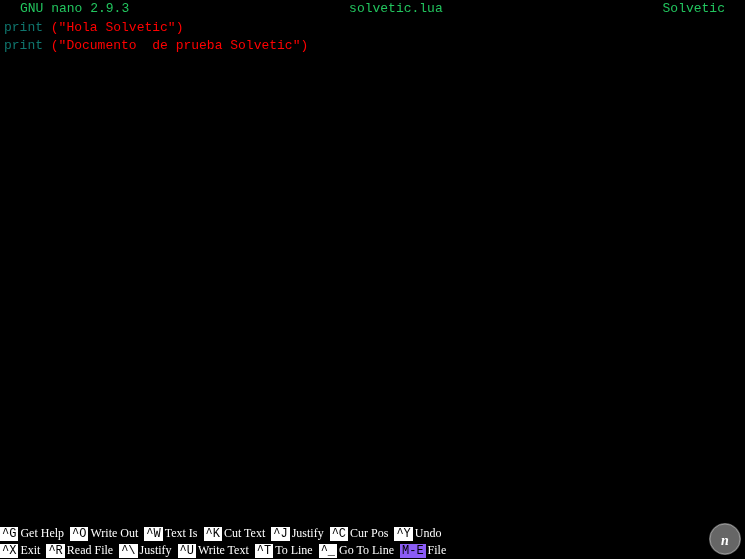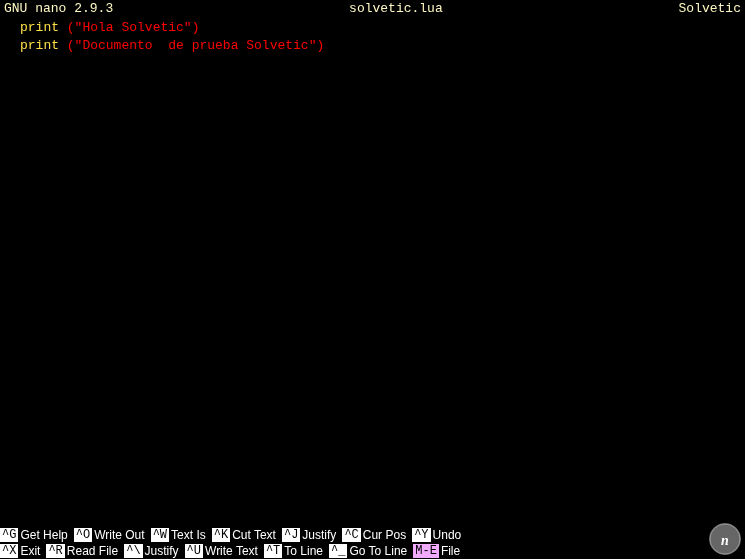--- a/index.html
+++ b/index.html
@@ -13,40 +13,40 @@
       overflow: hidden;
       display: flex;
       flex-direction: column;
     }
 
     
     #top-bar {
       display: flex;
       justify-content: space-between;
       background: #000;
-      color: #fef9c3;
-      padding: 1px 4px;
+      color: #22c55e;
+      padding: 1px 20px;
       flex-shrink: 0;
     }
 
     
     #editor-area {
       flex: 1;
       background: #000;
       padding: 2px 4px;
       overflow: hidden;
     }
 
     .code-line {
       display: block;
       white-space: pre;
       line-height: 1.4;
     }
 
-    .kw { color: #fde047; margin-left: 16px; }       
+    .kw { color: #0f766e; }       
     .str { color: #ff0000; }    
 
     
     #bottom-bar {
       background: #000;
       flex-shrink: 0;
     }
 
     .menu-row {
       display: flex;
@@ -67,21 +67,21 @@
       padding: 0 2px;
       font-family: 'Courier New', Courier, monospace;
       font-size: 12px;
       min-width: 18px;
       display: inline-block;
       text-align: center;
     }
 
     .menu-label {
       color: #fff;
-      font-family: Liberation Sans, sans-serif;
+      font-family: Liberation Serif, serif;
       font-size: 12px;
       padding: 0 4px 0 2px;
     }
 
     
     #nano-logo {
       position: absolute;
       bottom: 4px;
       right: 4px;
       width: 32px;
@@ -166,21 +166,21 @@
       </div>
       <div class="menu-item">
         <span class="menu-key">^T</span>
         <span class="menu-label">To Line</span>
       </div>
       <div class="menu-item">
         <span class="menu-key">^_</span>
         <span class="menu-label">Go To Line</span>
       </div>
       <div class="menu-item">
-        <span class="menu-key" style="background:#f0abfc;color:#000;">M-E</span>
+        <span class="menu-key" style="background:#8b5cf6;color:#000;">M-E</span>
         <span class="menu-label">File</span>
       </div>
     </div>
   </div>
 
   <div id="nano-logo">
     <svg width="32" height="32" viewBox="0 0 32 32">
       <circle cx="16" cy="16" r="15" fill="#666" stroke="#999" stroke-width="1"></circle>
       <text x="16" y="22" text-anchor="middle" font-size="14" font-family="serif" font-style="italic" font-weight="bold" fill="white">n</text>
     </svg>

